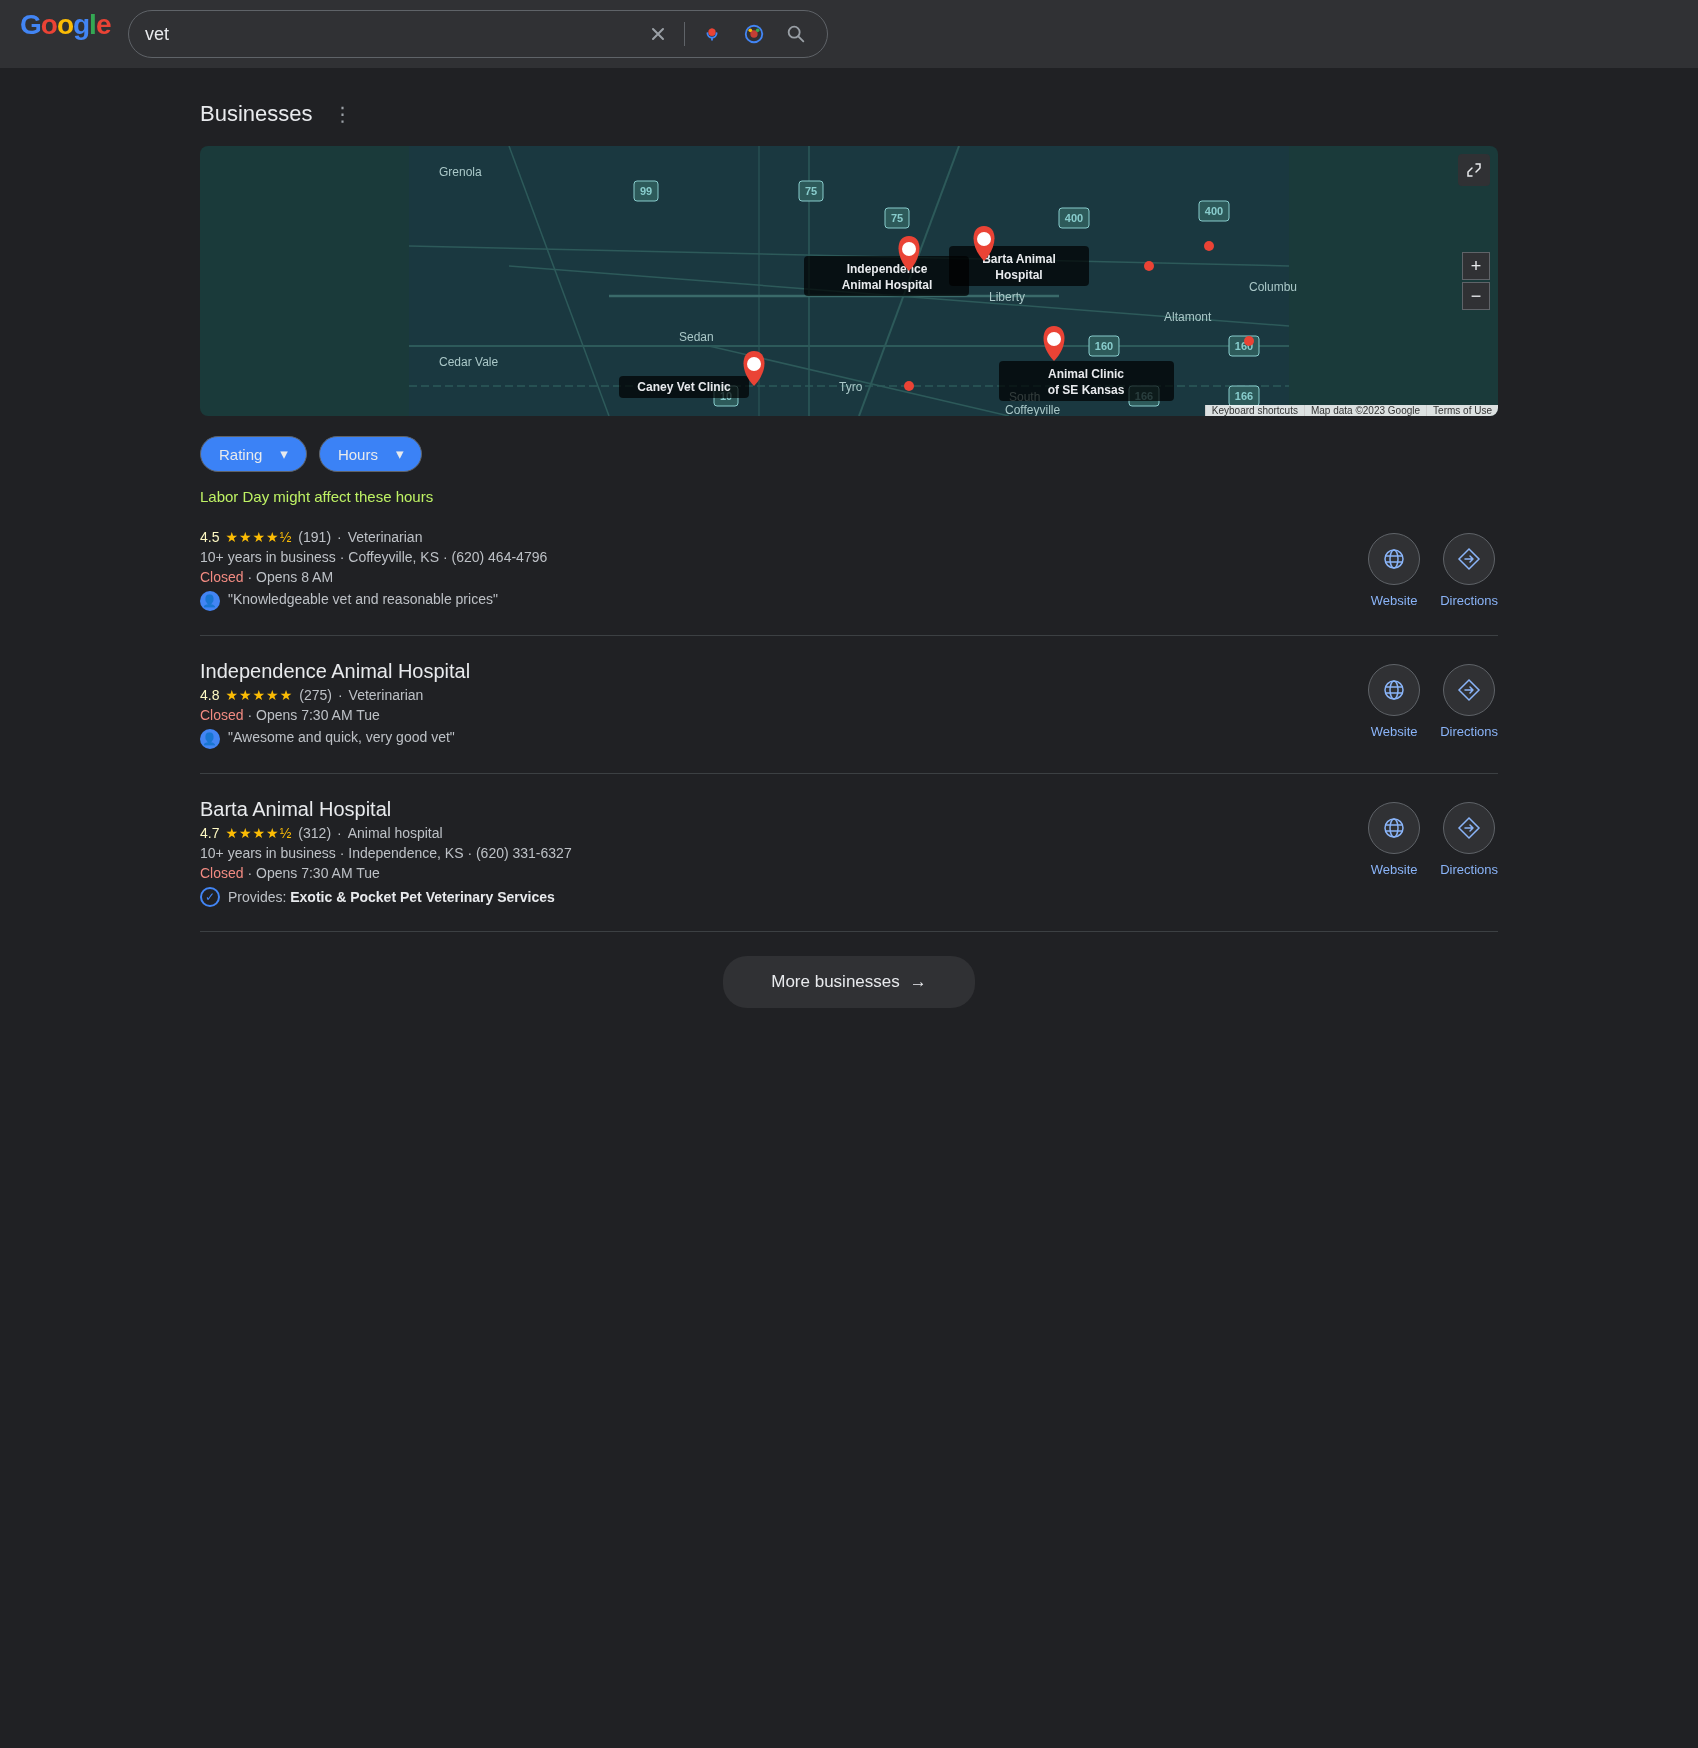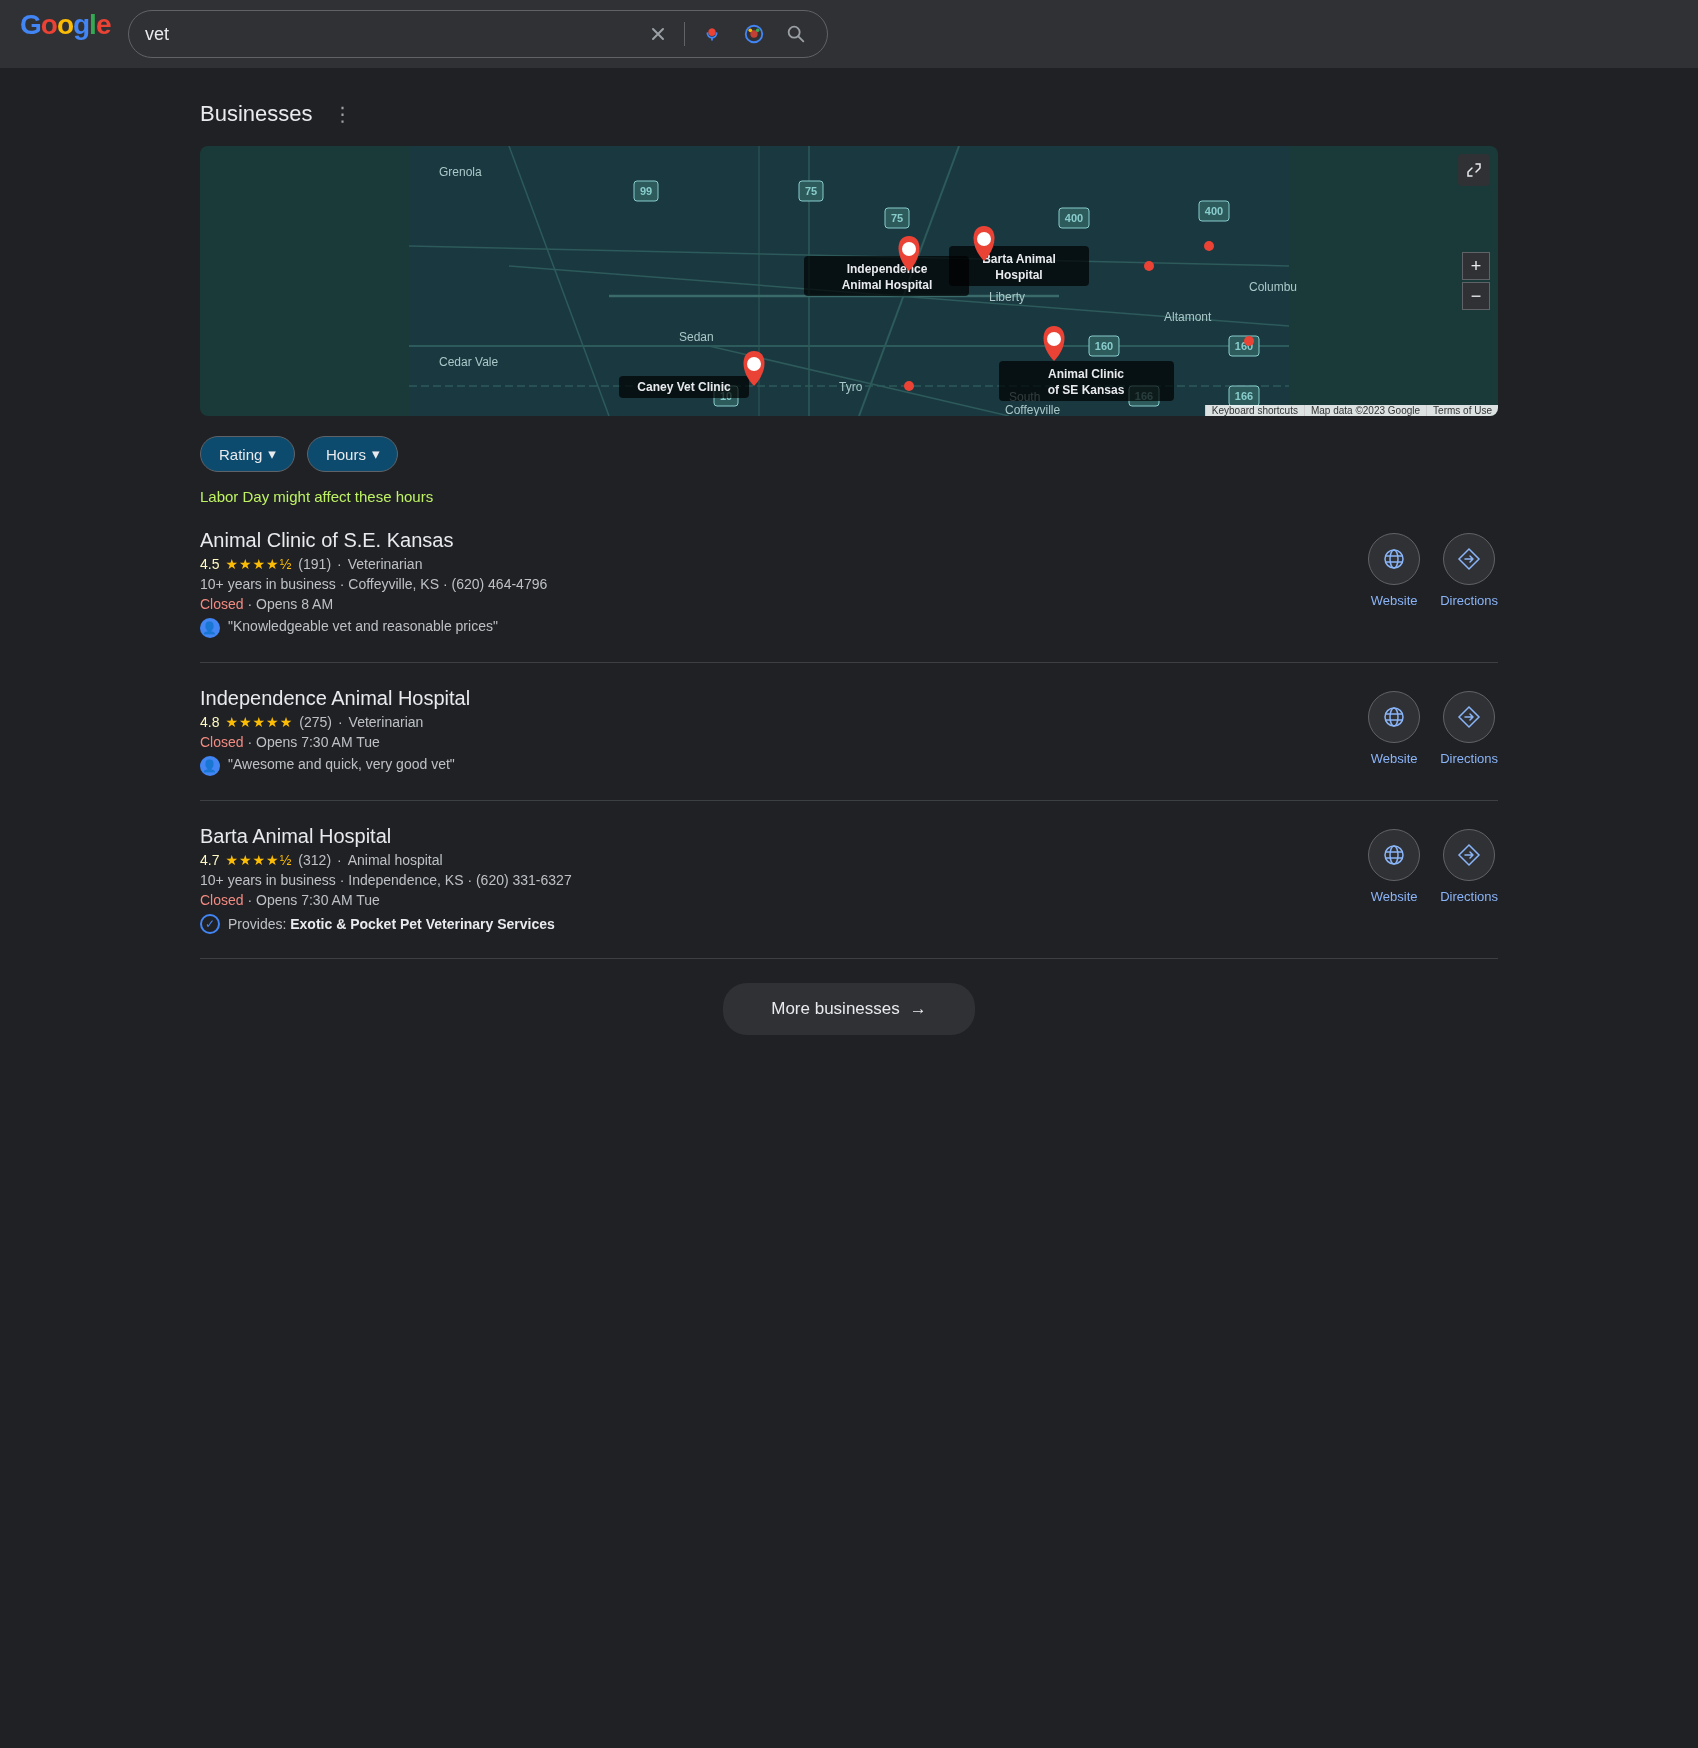--- a/index.html
+++ b/index.html
@@ -166,30 +166,30 @@
       border-left: 1px solid #ccc;
     }
 
     
     .filters {
       display: flex;
       gap: 12px;
       margin-bottom: 16px;
     }
     .filter-btn {
-      background: #0c4a6e;
+      background: #3b82f6;
       border: 1px solid #5f6368;
       border-radius: 20px;
       color: #e8eaed;
       padding: 8px 18px;
       cursor: pointer;
       font-size: 15px;
       display: flex;
       align-items: center;
-      gap: 6px;
+      gap: 18px;
     }
 
     
     .labor-day-notice {
       color: #bef264;
       font-size: 15px;
       margin-bottom: 24px;
     }
 
     
@@ -511,21 +511,20 @@
       <span>▾</span>
     </button>
   </div>
 
   <div class="labor-day-notice">Labor Day might affect these hours</div>
 
   <div class="business-list">
 
     <div class="business-item">
       <div class="business-info">
-        <div class="business-name">Animal Clinic of S.E. Kansas</div>
         <div class="business-rating-row">
           <span class="rating-num">4.5</span>
           <span class="stars">★★★★½</span>
           <span class="review-count">(191)</span>
           <span class="dot-sep">·</span>
           <span class="business-type">Veterinarian</span>
         </div>
         <div class="business-details">
           <span>10+ years in business</span>
           <span class="dot-sep"> · </span>

